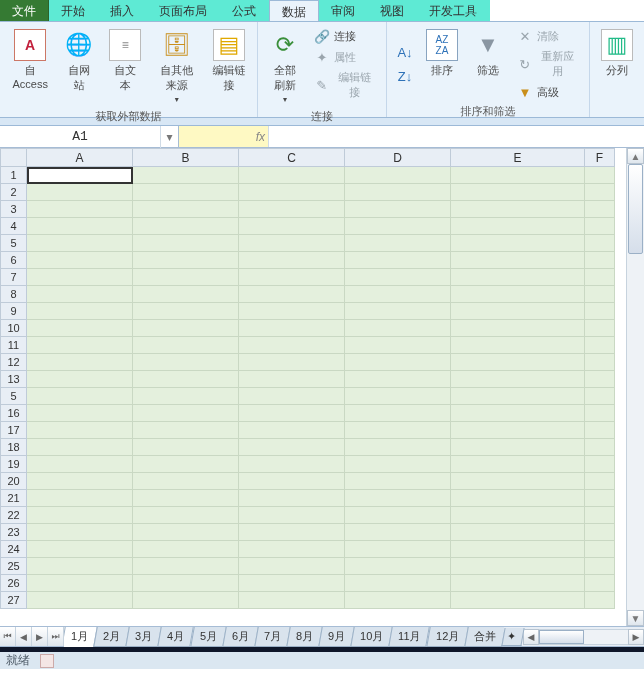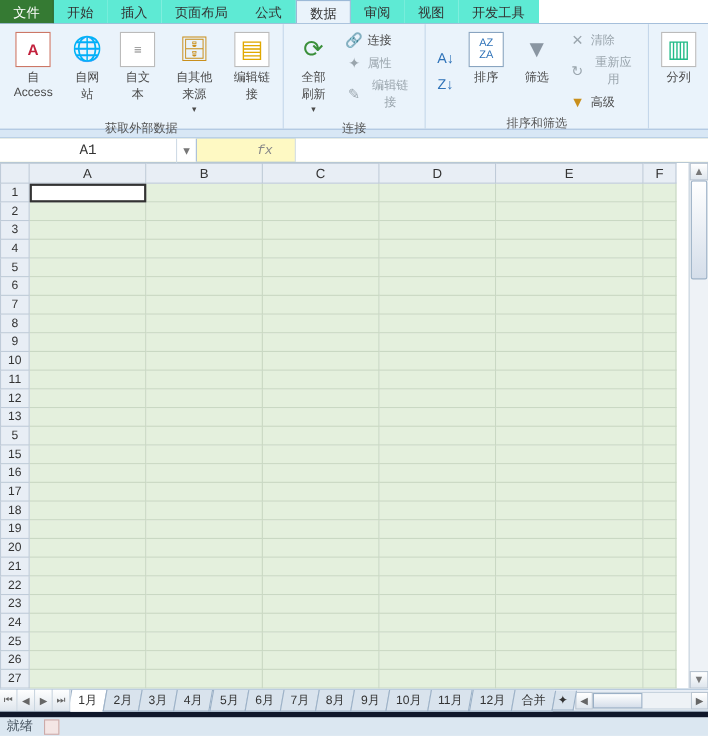--- a/index.html
+++ b/index.html
@@ -25,21 +25,21 @@
   .caret { font-size:8px; color:#4a4a4a;}
   
   
   .divider-row { height:8px; background:#d8e7f5; border-bottom:1px solid #9cb9d7;}
   
   
   .formula-row { display:flex; height:22px; border-bottom:1px solid #a6bcd5; background:#fef9c3;}
   .name-box-wrap { display:flex; align-items:center; border-right:1px solid #a6bcd5; background:#fff;}
   .name-box { font-family: "Courier New", monospace; font-size:13px; padding:2px 8px; width:160px; text-align:center; background:#fff; color:#333;}
   .name-box-drop { width:18px;height:22px; display:flex;align-items:center;justify-content:center; color:#777; border-left:1px solid #d0dbe6; cursor:pointer;}
-  .fx-cell { width:90px; display:flex; align-items:center; justify-content:flex-end; color:#888; padding-right:20px; border-right:1px solid #d0dbe6; font-style:italic; font-family:Liberation Mono, monospace;}
+  .fx-cell { width:90px; display:flex; align-items:center; justify-content:flex-end; color:#888; padding-right:3px; border-right:1px solid #d0dbe6; font-style:italic; font-family:Liberation Sans, sans-serif;}
   .formula-input { flex:1; background:#fff; padding:2px 6px;}
   
   
   .sheet-wrap { position:relative; height:478px; overflow:hidden; }
   .sheet { border-collapse:collapse; table-layout:fixed;}
   .col-hdr th { background:#e8eef5; border:1px solid #bfcbd8; font-weight:normal; font-family:"SimSun",sans-serif; font-size:12px; height:18px; color:#333; text-align:center;}
   .corner { width:26px; background:#e8eef5; border:1px solid #bfcbd8;}
   .row-hdr { width:26px; background:#e8eef5; border:1px solid #bfcbd8; text-align:center; font-size:11px; color:#333; height:17px;}
   .cell { border:1px solid #c9d8c3; background:#e4f0dd; width:106px; height:17px;}
   .cell.active { outline:2px solid #333; outline-offset:-2px; background:#fff;}
@@ -324,29 +324,20 @@
           <td class="row-hdr">13</td>
           <td class="cell"></td>
           <td class="cell"></td>
           <td class="cell"></td>
           <td class="cell"></td>
           <td class="cell"></td>
           <td class="cell colF"></td>
         </tr>
         <tr>
           <td class="row-hdr">5</td>
-          <td class="cell"></td>
-          <td class="cell"></td>
-          <td class="cell"></td>
-          <td class="cell"></td>
-          <td class="cell"></td>
-          <td class="cell colF"></td>
-        </tr>
-        <tr>
-          <td class="row-hdr">15</td>
           <td class="cell"></td>
           <td class="cell"></td>
           <td class="cell"></td>
           <td class="cell"></td>
           <td class="cell"></td>
           <td class="cell colF"></td>
         </tr>
         <tr>
           <td class="row-hdr">16</td>
           <td class="cell"></td>

